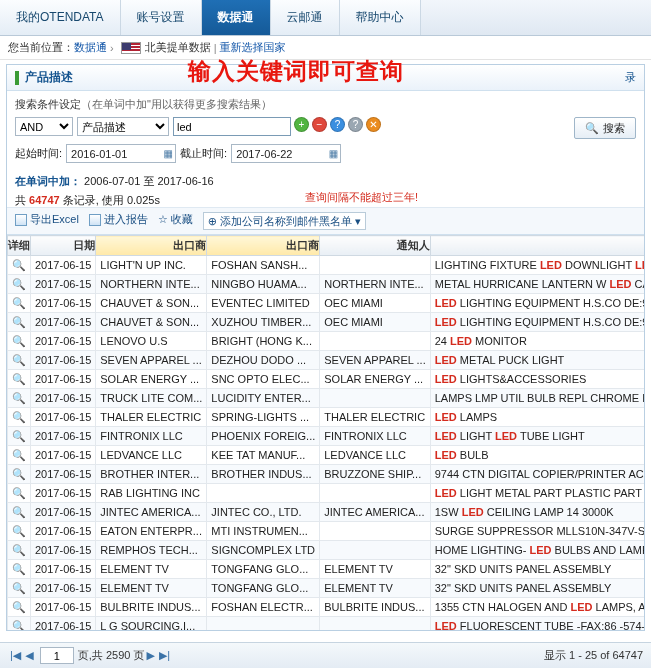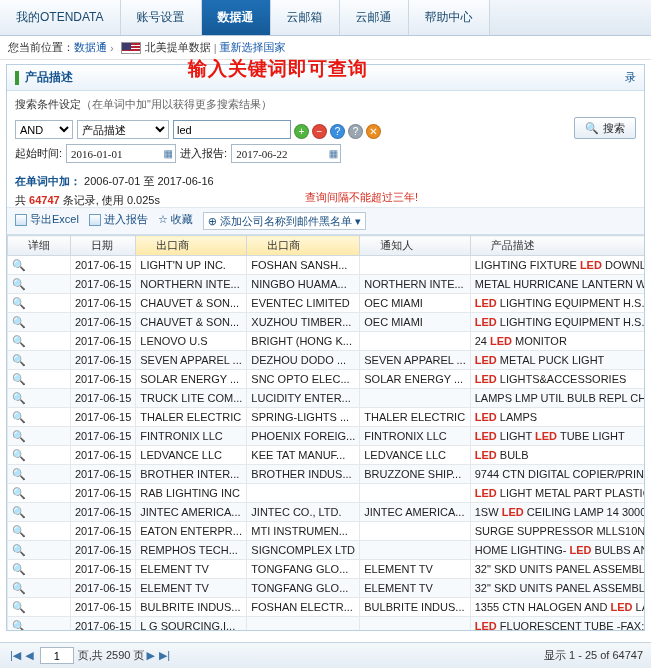--- a/index.html
+++ b/index.html
@@ -75,31 +75,31 @@
   .panel-head .greenbar{
     width:4px;height:14px;background:#3a9b35;margin-right:6px;
   }
   .panel-head .title{ font-size:12px; font-weight:bold; color:#15548f;}
   .panel-head .rightlink{
     position:absolute;right:8px;top:5px;font-size:11px;color:#15548f;
   }
   .overlay-text{
     position:absolute;
     left:188px; top:56px;
-    font-size:19px;
+    font-size:23px;
     font-weight:bold;
     color:#e8170f;
     letter-spacing:1px;
     z-index:50;
     white-space:nowrap;
     font-family:"DejaVu Sans", sans-serif;
   }
   
   .searchzone{ padding:6px 8px 4px 8px; }
-  .srow { display:flex; align-items:flex-end; margin-bottom:5px; font-size:11px;}
+  .srow { display:flex; align-items:flex-start; margin-bottom:5px; font-size:11px;}
   .srow .lbl{ color:#333; }
   .srow .hint{ color:#666; }
   select.sel {
     font-size:11px;
     height:19px;
     border:1px solid #a9b8c6;
     background:#fff;
   }
   .txtbox{
     height:19px;
@@ -118,21 +118,21 @@
   }
   .cbtn.green{background:#52b542;}
   .cbtn.red{background:#e0483b;}
   .cbtn.blue{background:#3b8fe0;}
   .cbtn.grey{background:#9aa7b2;}
   .cbtn.orange{background:#eb8c1f;}
   .dates { display:flex; align-items:center; gap:4px; flex-wrap:wrap;}
   .datebox{
     height:19px; border:1px solid #a9b8c6; background:#fff;
     width:110px; font-size:11px; display:flex;align-items:center;
-    justify-content:space-between; padding:0 2px 0 4px;font-family:Liberation Serif, serif;
+    justify-content:space-between; padding:0 2px 0 4px;
   }
   .datebox .cal{ font-size:10px; color:#4a7aa5;}
   .chk{ margin:0 3px 0 0; vertical-align:middle;}
   .searchbtn{
     margin-left:auto;
     display:flex;align-items:center;gap:4px;
     border:1px solid #9fb6c9;
     background:linear-gradient(#ffffff,#e6eef6);
     height:22px;padding:0 10px;font-size:11px;border-radius:2px;cursor:pointer;
   }
@@ -157,24 +157,24 @@
   .addbox{
     border:1px solid #b9cbd9;background:#fff;height:18px;display:flex;align-items:center;
     padding:0 4px;gap:3px;color:#1a4f83;
   }
   
   table{ border-collapse:collapse; width:100%; font-size:11px;}
   thead th{
     background:linear-gradient(#fdfdfd,#e9eff5);
     border:1px solid #cfd9e2;
     height:20px;
-    font-weight:normal;
+    font-weight:bold;
     color:#333;
-    padding:0 20px;
-    text-align:left;
+    padding:0 0;
+    text-align:right;
     white-space:nowrap;
   }
   thead th.hl{ background:linear-gradient(#fff7d8,#ffe9a8); }
   tbody td{
     border:1px solid #e3e8ed;
     height:19px;
     padding:0 4px;
     white-space:nowrap;
     overflow:hidden;
     color:#222;
@@ -201,21 +201,20 @@
   .arrowbtn{ color:#3b73a8; cursor:pointer; padding:0 2px;}
   .tbl-wrap{ height:395px; overflow:hidden;}
 </style>
 </head>
 <body>
 
 <div class="topnav">
   <div class="tab">我的OTENDATA</div>
   <div class="tab">账号设置</div>
   <div class="tab active">数据通</div>
-  <div class="tab">云邮箱</div>
   <div class="tab">云邮通</div>
   <div class="tab">帮助中心</div>
 </div>
 
 <div class="crumb">
   <span>您当前位置：</span>
   <a href="#">数据通</a>
   <span class="sep">›</span>
   <span class="flag"></span>
   <span>北美提单数据</span>
@@ -254,21 +253,21 @@
         <span>🔍</span>
         <span>搜索</span>
       </span>
     </div>
     <div class="srow dates">
       <span>起始时间:</span>
       <span class="datebox">
         <span>2016-01-01</span>
         <span class="cal">▦</span>
       </span>
-      <span>进入报告:</span>
+      <span>截止时间:</span>
       <span class="datebox">
         <span>2017-06-22</span>
         <span class="cal">▦</span>
       </span>
     </div>
   </div>
 
   <div class="statline">
     <span class="boldblue">在单词中加：</span>
     <span>2006-07-01 至 2017-06-16</span>

